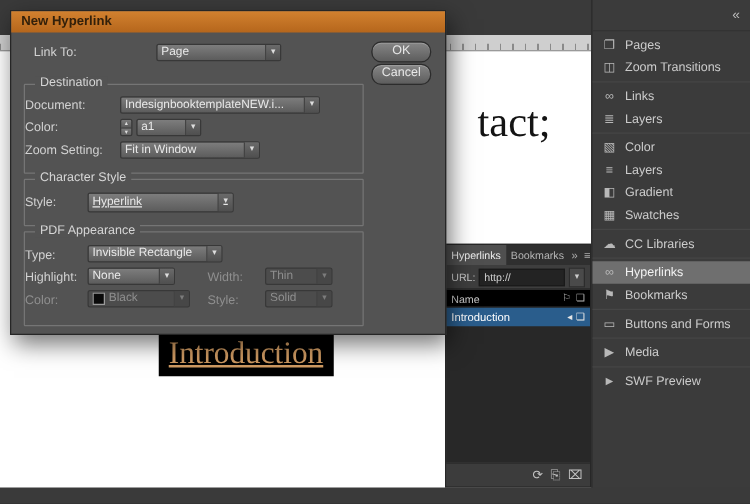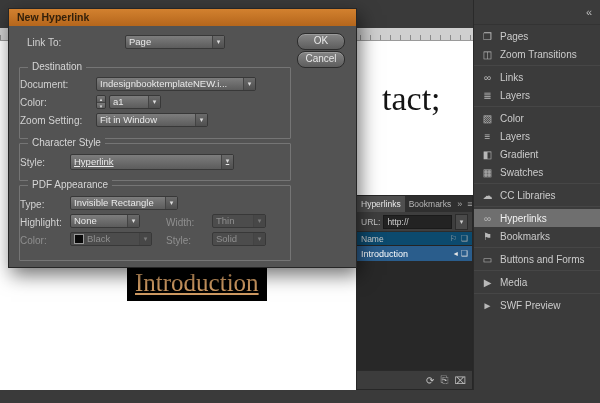--- a/index.html
+++ b/index.html
@@ -28,21 +28,21 @@
   .tab.active{background:#4f4f4f;color:#ececec;}
   .tab-overflow{font-size:9px;color:#aaa;line-height:16px;padding:0 2px;}
   .tab-menu{margin-left:auto;font-size:9px;color:#aaa;line-height:16px;padding:0 3px;}
   .url-row{display:flex;align-items:center;height:19px;padding:0 4px;gap:3px;}
   .url-label{font-size:8.5px;color:#c9c9c9;}
   .url-input{flex:1;background:#232323;border:1px solid #1a1a1a;height:12px;
              font-size:8.5px;color:#cfcfcf;line-height:12px;padding:0 3px;
              white-space:nowrap;overflow:hidden;}
   .url-dd{width:11px;height:14px;background:#4a4a4a;border:1px solid #2c2c2c;
           font-size:7px;color:#ccc;text-align:center;line-height:13px;}
-  .name-header{height:13px;background:#0c4a6e;border-top:1px solid #2c2c2c;
+  .name-header{height:13px;background:#000000;border-top:1px solid #2c2c2c;
                border-bottom:1px solid #242424;display:flex;align-items:center;
                padding:0 4px;font-size:8.5px;color:#cccccc;}
   .hdr-icons{margin-left:auto;display:flex;gap:4px;font-size:8px;color:#b0b0b0;}
   .list{flex:1;background:#282828;overflow:hidden;}
   .hrow{height:15px;display:flex;align-items:center;padding:0 4px;font-size:9px;color:#ddd;}
   .hrow.selected{background:var(--selection,#2a5d8c);color:#fff;}
   .row-icons{margin-left:auto;display:flex;gap:3px;font-size:8px;color:#e6e6e6;}
   .panel-footer{height:18px;background:#3c3c3c;border-top:1px solid #2a2a2a;
                 display:flex;align-items:center;justify-content:flex-end;gap:6px;
                 padding:0 6px;font-size:10px;color:#c2c2c2;}
@@ -261,21 +261,21 @@
       <span class="lbl" style="left:0;top:46px;width:72px;">Zoom Setting:</span>
       <div class="dd" style="left:76px;top:45px;width:112px;">
         <span class="dd-text">Fit in Window</span>
         <span class="dd-arrow">▾</span>
       </div>
     </div>
 
     <div class="grp" style="left:10px;top:134px;width:270px;height:36px;">
       <span class="grp-legend">Character Style</span>
       <span class="lbl" style="left:0;top:12px;width:46px;">Style:</span>
-      <div class="dd tall" style="left:50px;top:10px;width:164px;text-decoration:underline;">
+      <div class="dd tall" style="left:50px;top:10px;width:117px;text-decoration:underline;">
         <span class="dd-text">Hyperlink</span>
         <span class="dd-arrow">▾</span>
       </div>
     </div>
 
     <div class="grp" style="left:10px;top:176px;width:270px;height:74px;">
       <span class="grp-legend">PDF Appearance</span>
 
       <span class="lbl" style="left:0;top:12px;width:46px;">Type:</span>
       <div class="dd" style="left:50px;top:10px;width:108px;">

